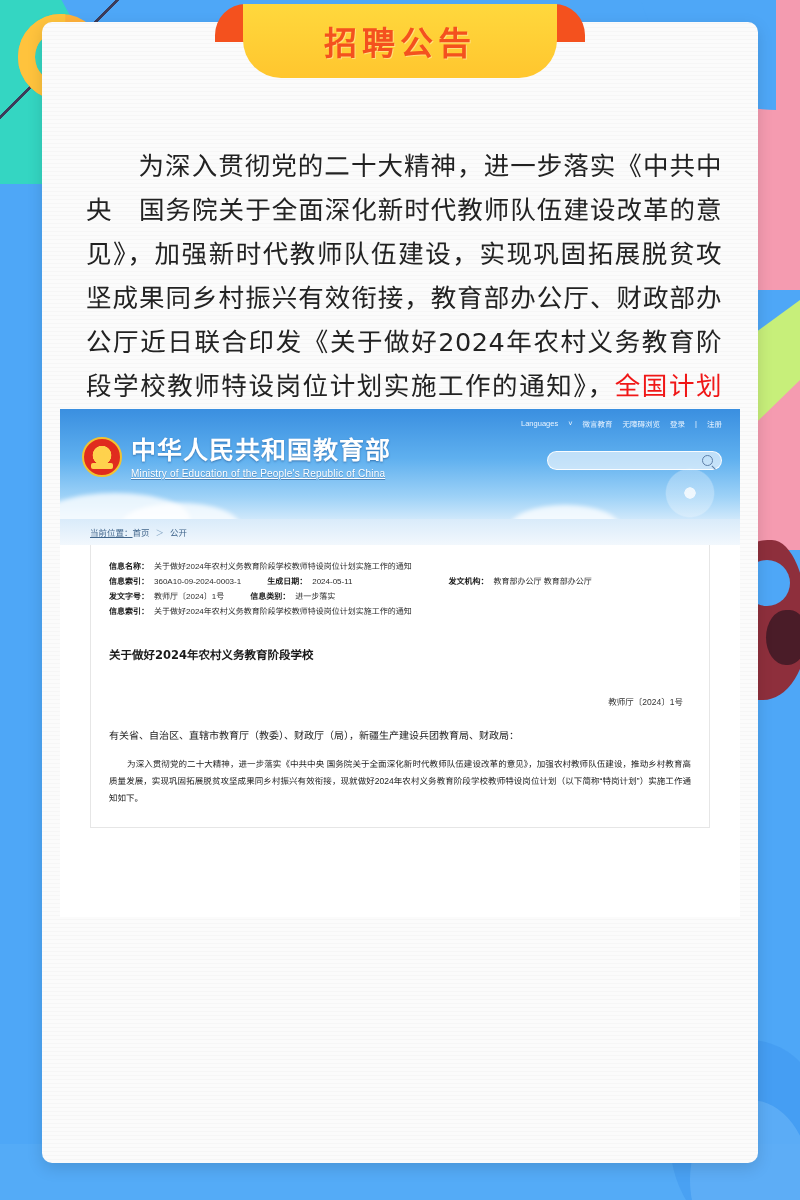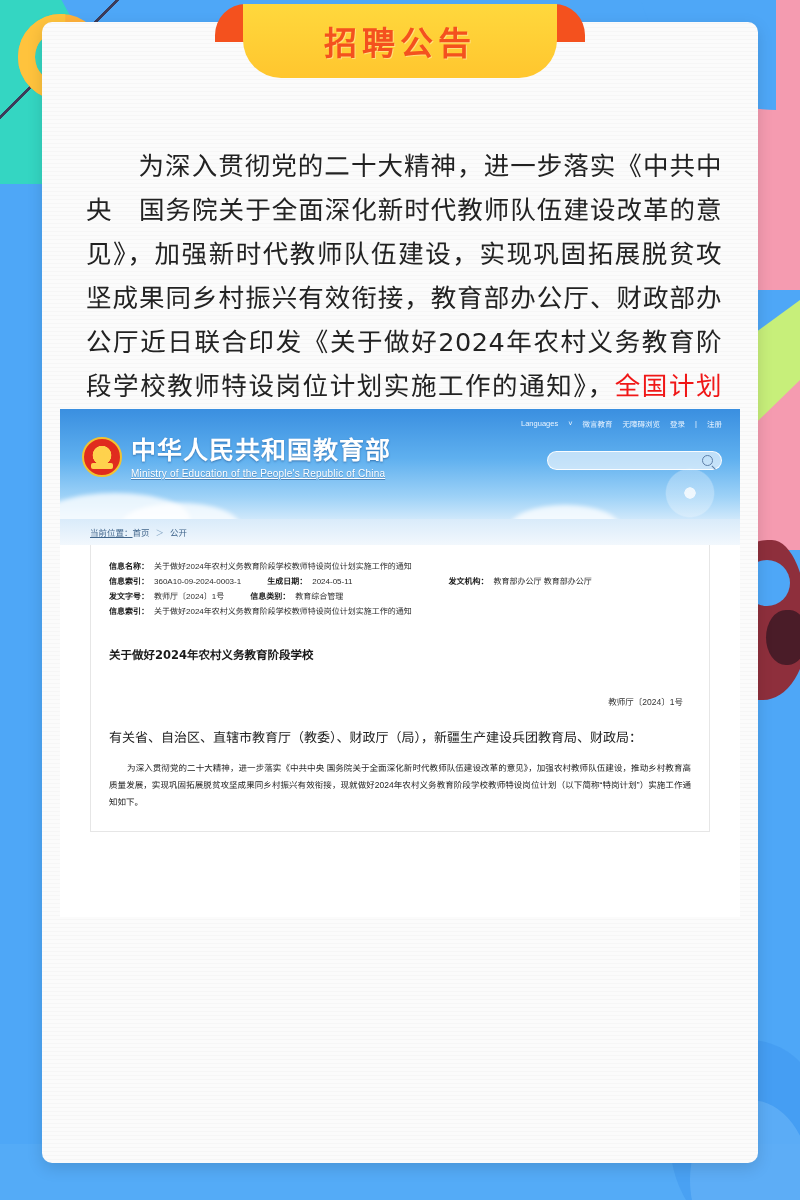--- a/index.html
+++ b/index.html
@@ -111,21 +111,21 @@
   .doc-inner{border:1px solid #e6e6e6;border-top:none;background:#fff;padding:14px 18px 20px;}
   .meta{font-size:8px;color:#2b2b2b;line-height:15px;}
   .meta-row{display:flex;flex-wrap:wrap;}
   .meta-lbl{font-weight:bold;color:#1a1a1a;white-space:nowrap;}
   .meta-val{margin-left:5px;white-space:nowrap;}
   .meta-gap{display:inline-block;width:26px;}
   .meta-gap2{display:inline-block;width:96px;}
   .doc-title{text-align:left;margin:26px 0 0;font-size:11.5px;font-weight:bold;color:#1a1a1a;
     line-height:20px;font-family:"DejaVu Sans","Liberation Sans",sans-serif;}
   .doc-no{text-align:right;margin:30px 8px 0 0;font-size:8.5px;color:#333;}
-  .doc-to{margin:20px 0 0;font-size:13px;color:#222;}
+  .doc-to{margin:20px 0 0;font-size:10px;color:#222;}
   .doc-body{margin:14px 0 0;font-size:8.5px;color:#222;line-height:17px;text-align:justify;}
   .doc-body .ind2{display:inline-block;width:18px;}
 </style>
 </head>
 <body>
 
 <div class="bg">
   <div class="bg-blue"></div>
   <div class="tl-teal"></div>
   <div class="tl-diag"></div>
@@ -200,21 +200,21 @@
             <span class="meta-val">2024-05-11</span>
             <span class="meta-gap2"></span>
             <span class="meta-lbl">发文机构：</span>
             <span class="meta-val">教育部办公厅 教育部办公厅</span>
           </div>
           <div class="meta-row">
             <span class="meta-lbl">发文字号：</span>
             <span class="meta-val">教师厅〔2024〕1号</span>
             <span class="meta-gap"></span>
             <span class="meta-lbl">信息类别：</span>
-            <span class="meta-val">教育综合管理</span>
+            <span class="meta-val">进一步落实</span>
           </div>
           <div class="meta-row">
             <span class="meta-lbl">信息索引：</span>
             <span class="meta-val">关于做好2024年农村义务教育阶段学校教师特设岗位计划实施工作的通知</span>
           </div>
         </div>
 
         <div class="doc-title">
           <div>关于做好2024年农村义务教育阶段学校</div>
         </div>

